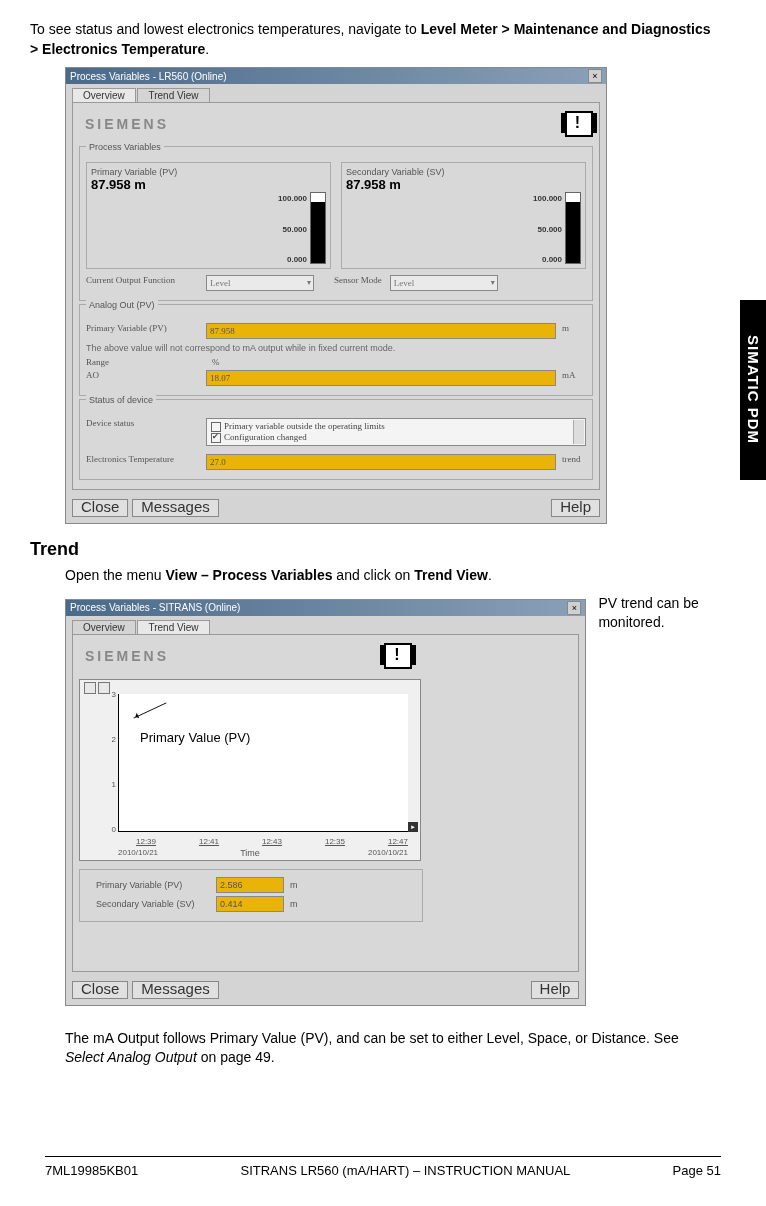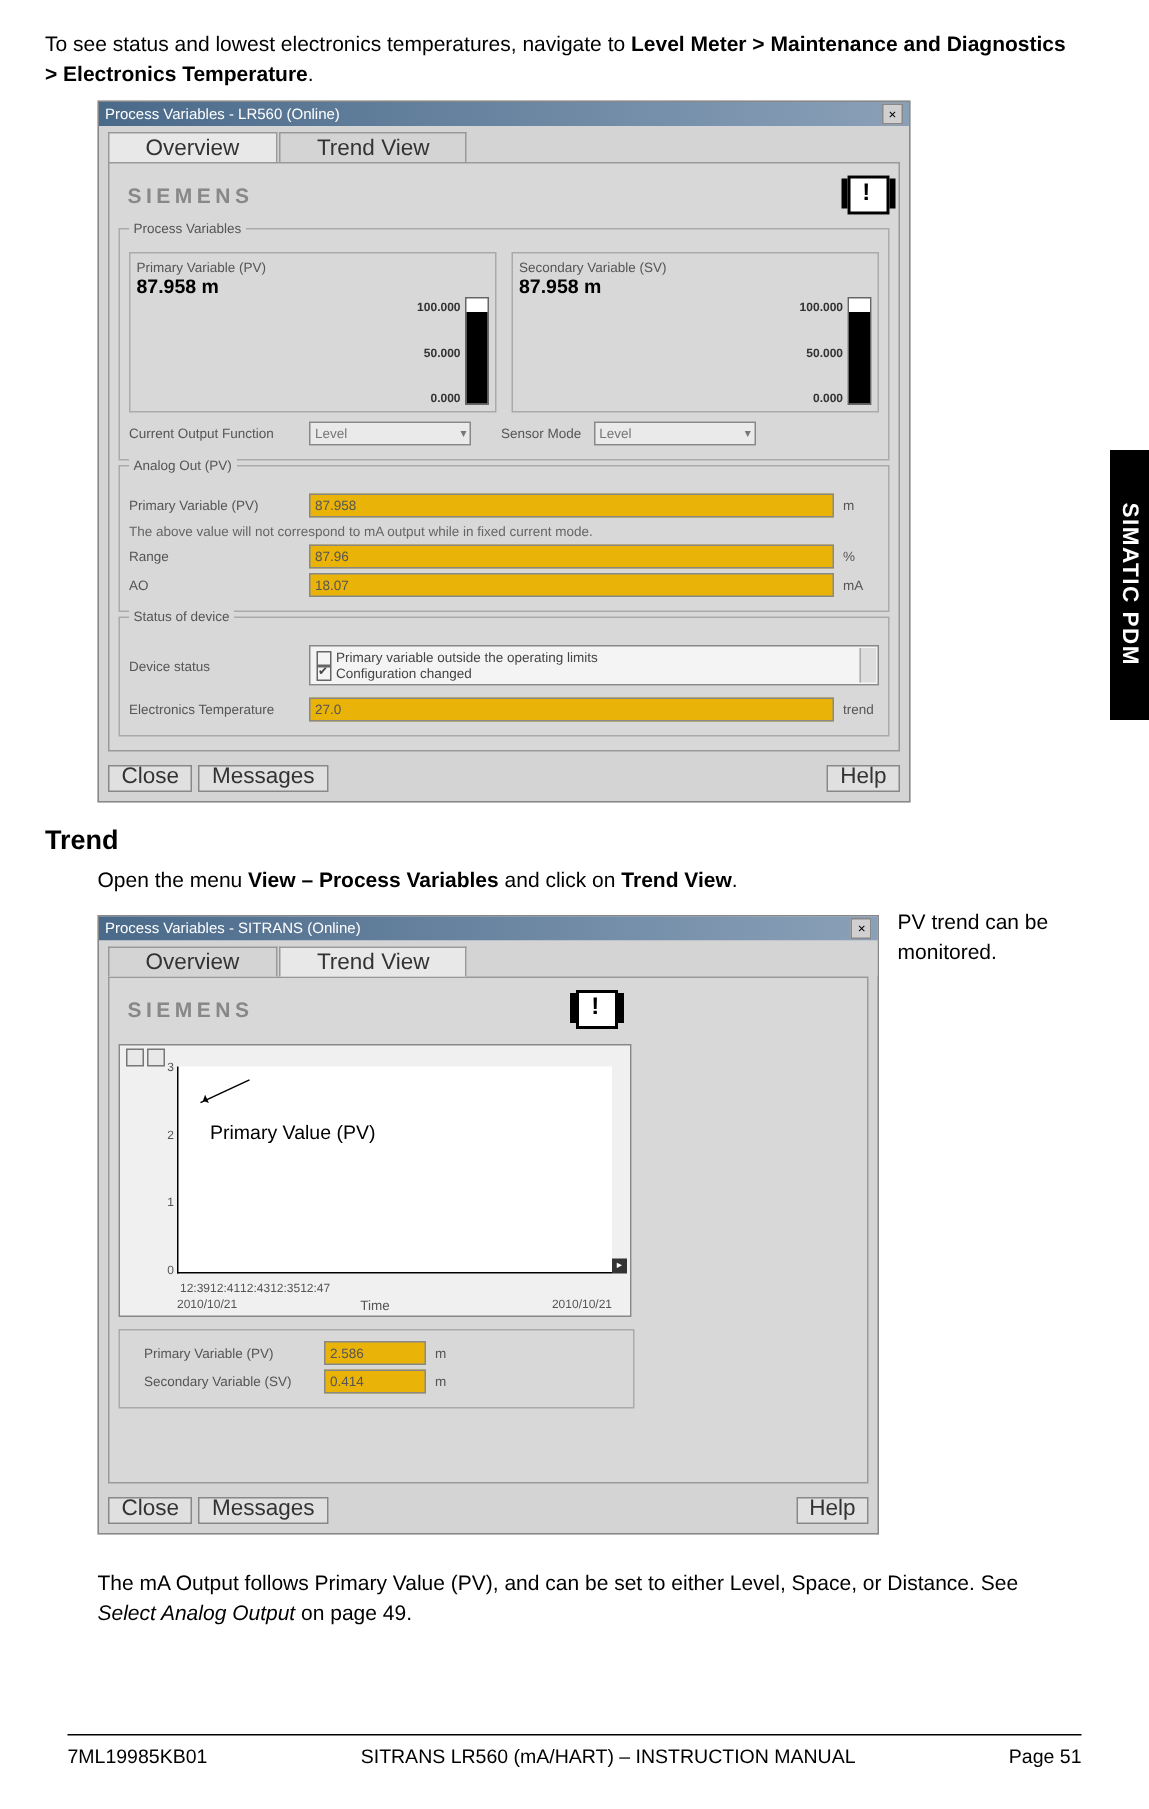--- a/index.html
+++ b/index.html
@@ -77,22 +77,22 @@
   }
   .tabstrip {
     padding: 4px 6px 0 6px;
     background: #d4d4d4;
   }
   .tab {
     display: inline-block;
     border: 1px solid #999;
     border-bottom: none;
     background: #d4d4d4;
-    padding: 1px 24px;
-    font-size: 15px;
+    padding: 1px 10px;
+    font-size: 10px;
     margin-right: -1px;
     text-align: right;
   }
   .tab.active { background: #e8e8e8; }
   .dialog-body {
     border: 1px solid #999;
     margin: 0 6px 6px 6px;
     background: #d8d8d8;
     padding: 6px;
   }
@@ -146,21 +146,21 @@
   }
   .pv-row { display: flex; gap: 10px; }
   .pv-panel { flex: 1; border: 1px solid #aaa; padding: 4px; background: #d8d8d8; }
   .pv-label { font-size: 9px; color: #555; }
   .pv-value { font-size: 13px; font-weight: bold; color: #000; }
   .bar-area { display: flex; justify-content: flex-end; align-items: flex-end; height: 70px; margin-top: 2px; gap:3px;}
   .bar-scale { display: flex; flex-direction: column; justify-content: space-between; height: 70px; font-size: 8px; font-weight: bold; text-align: right; }
   .bar-col { width: 14px; height: 70px; background: #fff; border:1px solid #666; position: relative; }
   .bar-fill { position: absolute; bottom: 0; left: 0; right: 0; background: #000; }
 
-  .row { display: flex; align-items: center; margin: 3px 0; }
+  .row { display: flex; margin: 3px 0; font-family: Liberation Serif, serif; }
   .row .lbl { width: 120px; font-size: 9px; color: #555; }
   .inputbox {
     border: 1px solid #888;
     background: #eab308;
     height: 14px;
     font-size: 9px;
     padding: 0 3px;
     line-height: 14px;
     color:#555;
   }
@@ -253,24 +253,26 @@
   }
   .chart-xlabel {
     position: absolute;
     left: 50%; bottom: 2px;
     transform: translateX(-50%);
     font-size: 9px;
     color:#555;
   }
   .chart-xticks {
     position: absolute;
-    left: 40px; right: 12px; bottom: 14px;
-    display: flex;
+    left: 56px; right: 12px; bottom: 14px;
+    display: flex;
+    justify-content: space-between;
     font-size: 8px;
     color:#555;
+    text-decoration:underline;
   }
   .chart-xdates{
     position:absolute; left:38px; right:12px; bottom:3px;
     display:flex; justify-content:space-between; font-size:8px; color:#555;
   }
   .chart-annot {
     position: absolute;
     left: 60px; top: 50px;
     font-size: 13px;
     color: #000;
@@ -384,21 +386,20 @@
       <div class="groupbox">
         <span class="gb-title">Analog Out (PV)</span>
         <div class="row">
           <span class="lbl">Primary Variable (PV)</span>
           <span class="inputbox w-long">87.958</span>
           <span class="unit">m</span>
         </div>
         <div class="note-text">The above value will not correspond to mA output while in fixed current mode.</div>
         <div class="row">
           <span class="lbl">Range</span>
-          <span class="inputbox w-long">87.96</span>
           <span class="unit">%</span>
         </div>
         <div class="row">
           <span class="lbl">AO</span>
           <span class="inputbox w-long">18.07</span>
           <span class="unit">mA</span>
         </div>
       </div>
 
       <div class="groupbox">

